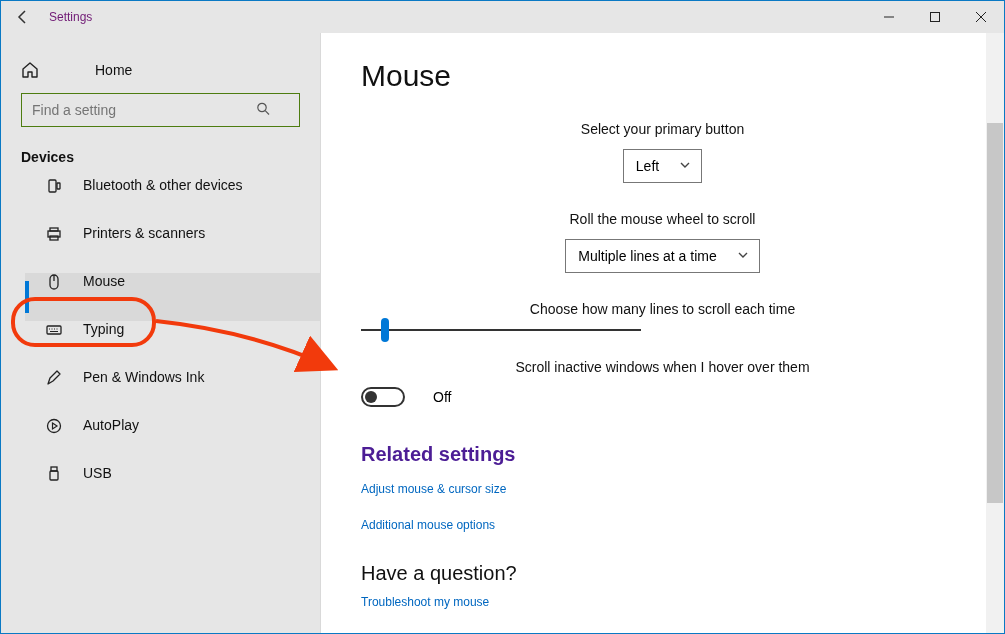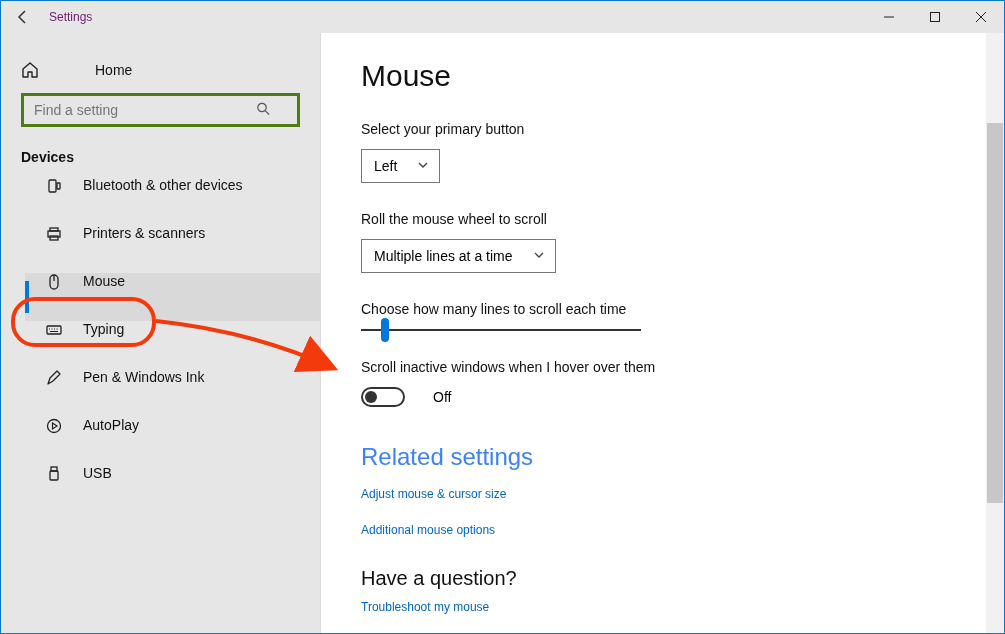--- a/index.html
+++ b/index.html
@@ -51,21 +51,21 @@
     display:flex; align-items:center;
     padding: 10px 20px;
     font-size: 14px;
     color:#111;
     gap:36px;
   }
   .home-row .icon { width:20px; margin-right:18px; display:flex; }
   .search-wrap { padding: 4px 20px 12px 20px; }
   .search {
     width: 100%; height: 34px;
-    border: 3px solid #4d7c0f;
+    border: 1px solid #4d7c0f;
     background: #e6e6e6;
     padding: 0 34px 0 10px;
     font-size: 14px;
     color: #555;
     position: relative;
   }
   .search-box { position: relative; }
   .search-icon { position:absolute; right: 30px; top: 50%; transform: translateY(-50%); color:#555; pointer-events:none;}
   .section-title {
     padding: 10px 20px 12px 20px;
@@ -103,21 +103,21 @@
     font-size: 30px;
     font-weight: 400;
     color:#111;
     margin-bottom: 28px;
   }
   .label {
     font-size: 14px;
     color:#111;
     margin-bottom: 12px;
   }
-  .group { margin-bottom: 28px; }
+  .group { margin-bottom: 28px; text-align: center; }
   .select {
     display:inline-flex; align-items:center; gap:20px;
     border: 1px solid #777;
     background:#fff;
     height: 34px;
     padding: 0 10px 0 12px;
     cursor:pointer;
   }
   .select .chev { color:#444; }
   .slider-track {
@@ -135,21 +135,21 @@
     border: 2px solid #333; border-radius: 999px;
     position: relative; background:#fff;
     cursor:pointer;
   }
   .toggle .knob {
     position:absolute; left: 2px; top: 2px;
     width: 12px; height: 12px; border-radius:50%;
     background:#333;
   }
   .related-h {
-    font-size: 24px; font-weight:400; color:#3b82f6;
+    font-size: 20px; font-weight:700; color:#4c1d95;
     margin-top: 36px; margin-bottom: 16px;
   }
   .link { color:#0067c0; font-size: 12px; margin-bottom: 22px; display:block; cursor:pointer; }
   .question-h {
     font-size: 20px; font-weight:500; color:#111;
     margin-top: 30px; margin-bottom: 10px;
   }
   
   .vscroll {
     position:absolute; right:0; top:0; bottom:0; width:18px;

